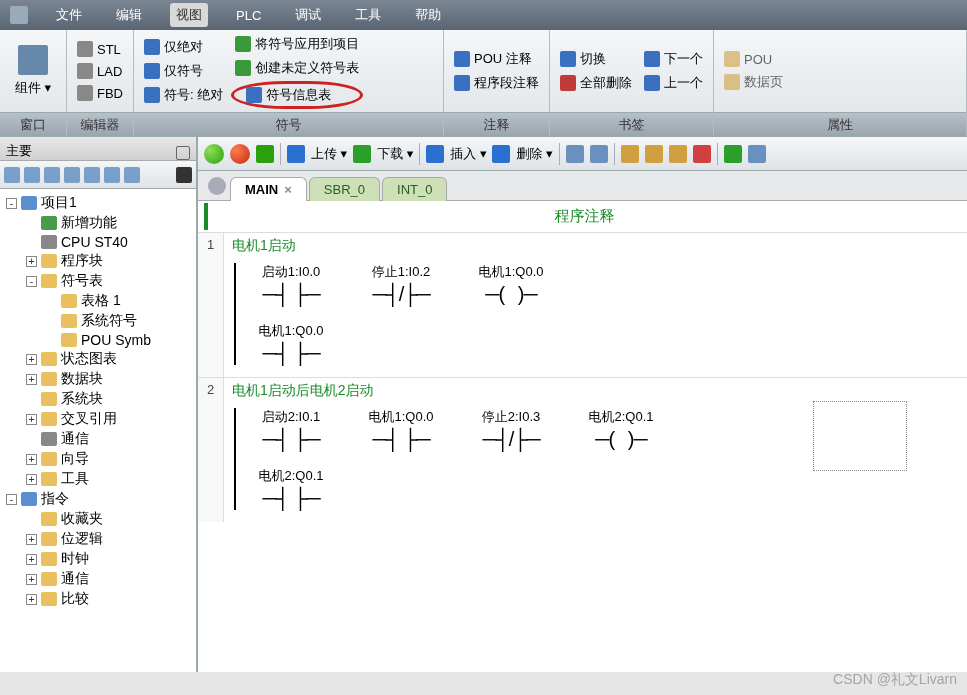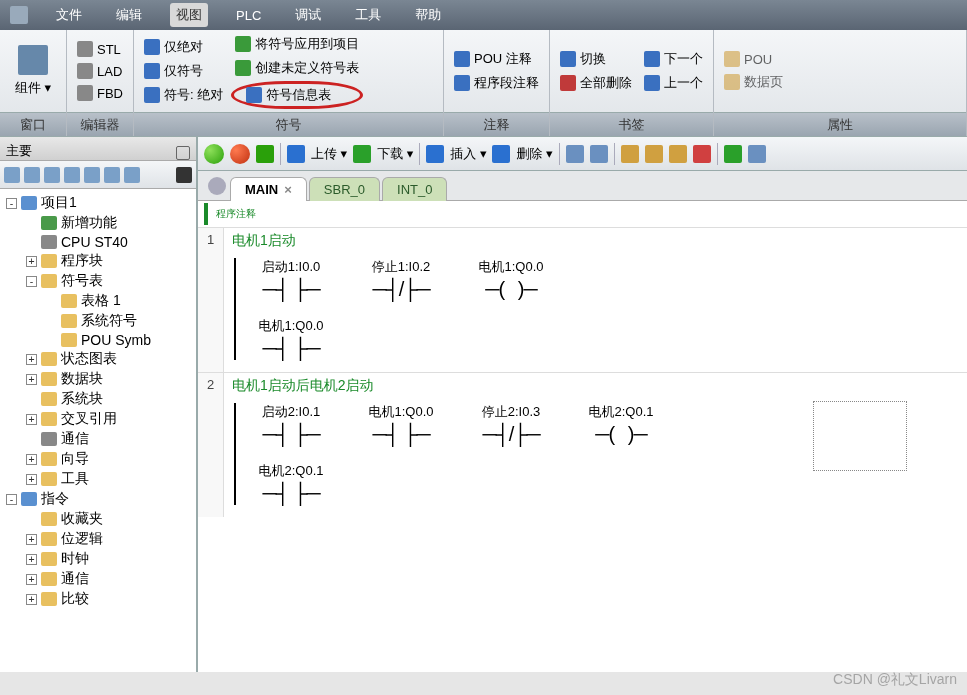--- a/index.html
+++ b/index.html
@@ -47,21 +47,21 @@
 
 
 .main { flex: 1; background: #fff; display: flex; flex-direction: column; }
 .tabs { height: 30px; display: flex; align-items: flex-end; padding: 0 6px; gap: 0; border-bottom: 1px solid #aaa; background: #e6e8ea; }
 .tab { padding: 4px 14px; background: #dfe3e7; border: 1px solid #aaa; border-bottom: none; border-radius: 6px 6px 0 0; margin-right: 2px; display: flex; align-items: center; gap: 6px; color: #2a4a8a; position: relative; top: 1px; }
 .tab.active { background: #fff; font-weight: bold; color: #000; }
 .tab.sub { background: #cde0b8; color: #2a5a2a; }
 .tab .close { color: #888; font-weight: bold; }
 .progarea { flex: 1; overflow: auto; background: #fff; position: relative; }
 
-.prognote { color: #1a8a2a; padding: 4px 8px; border-left: 4px solid #1a8a2a; margin: 2px 6px; font-size: 10px; }
+.prognote { color: #1a8a2a; padding: 4px 8px; border-left: 4px solid #1a8a2a; margin: 2px 6px; font-size: 15px; text-align: center; }
 .netrow { display: flex; border-top: 1px solid #ddd; }
 .netnum { width: 26px; text-align: center; padding-top: 4px; color: #444; border-right: 1px solid #ddd; background: #f8f8f8; }
 .netbody { flex: 1; padding: 4px 8px 10px; }
 .nettitle { color: #1a8a2a; font-size: 14px; margin-bottom: 8px; }
 
 .ladder { font-family: "Courier New", monospace; font-size: 14px; color: #000; }
 .lrow { display: flex; align-items: flex-start; margin-bottom: 2px; }
 .lcell { width: 110px; text-align: center; }
 .lbl { font-size: 13px; margin-bottom: 2px; }
 .sym { font-size: 20px; letter-spacing: -1px; white-space: pre; }

